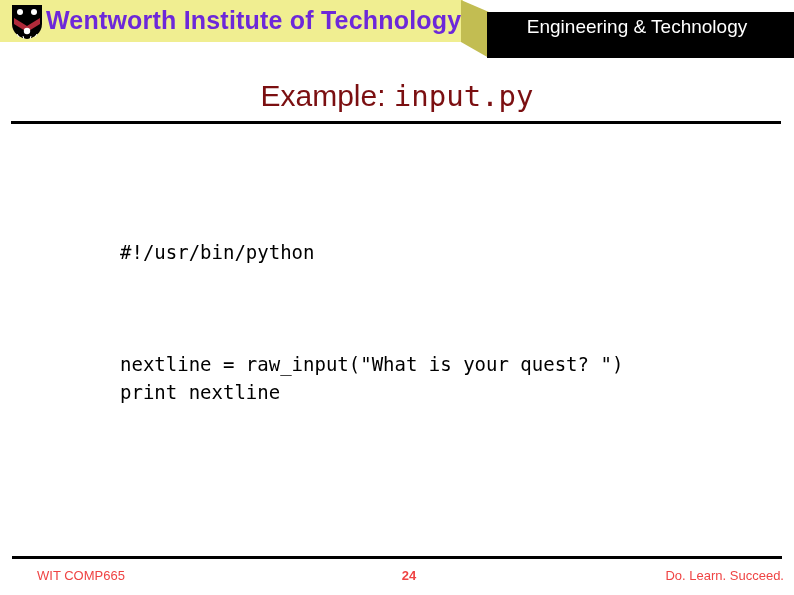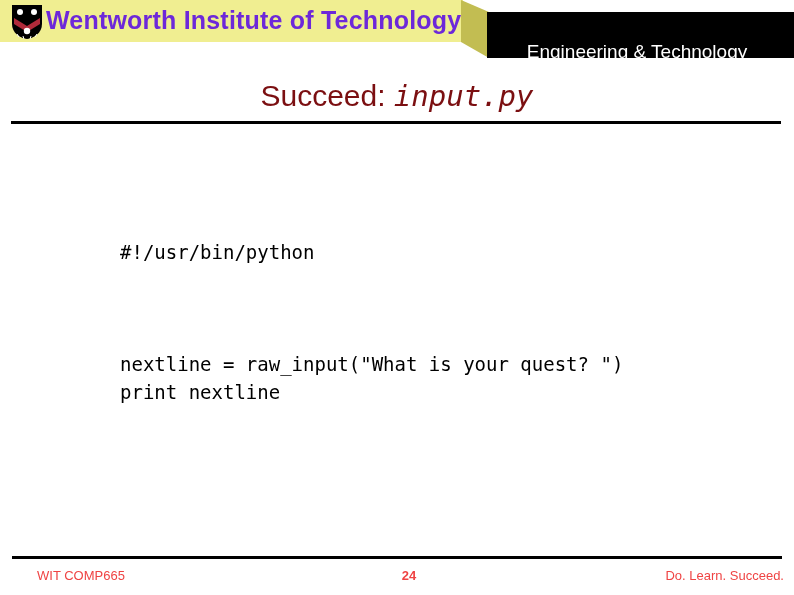--- a/index.html
+++ b/index.html
@@ -76,21 +76,21 @@
     font-size: 25px;
     font-weight: bold;
     color: #6d28d9;
     white-space: nowrap;
     letter-spacing: 0.2px;
   }
 
   .header-subtitle {
     position: absolute;
     left: 487px;
-    top: 29px;
+    top: 4px;
     width: 300px;
     height: 46px;
     line-height: 46px;
     text-align: center;
     color: #ffffff;
     font-size: 19px;
     white-space: nowrap;
   }
 
   
@@ -106,21 +106,20 @@
   .slide-title {
     font-size: 30px;
     color: #7b0f11;
     white-space: nowrap;
     line-height: 44px;
   }
 
   .slide-title .mono {
     font-family: "DejaVu Sans Mono", "Liberation Mono", monospace;
     font-size: 29px;
-    font-style: italic;
   }
 
   .title-rule {
     position: absolute;
     left: 11px;
     top: 121px;
     width: 770px;
     height: 3px;
     background: #000000;
   }
@@ -213,21 +212,21 @@
       <circle cx="17" cy="27" r="3.2" fill="#ffffff"></circle>
       <path d="M7 30 L9 33 M13 32 L14 35 M21 32 L20 35 M27 30 L25 33" stroke="#ffffff" stroke-width="1" fill="none"></path>
     </svg>
 
     <div class="header-title">Wentworth Institute of Technology</div>
 
     <div class="header-subtitle">Engineering &amp; Technology</div>
   </div>
 
   <div class="title-area">
-    <span class="slide-title"><span>Succeed: </span><span class="mono">input.py</span></span>
+    <span class="slide-title"><span>Example: </span><span class="mono">input.py</span></span>
   </div>
   <div class="title-rule"></div>
 
   <div class="code-block">
     <div class="code-para">#!/usr/bin/python</div>
     <div class="code-para">nextline = raw_input("What is your quest? ")
 print nextline</div>
   </div>
 
   <div class="footer-rule"></div>

